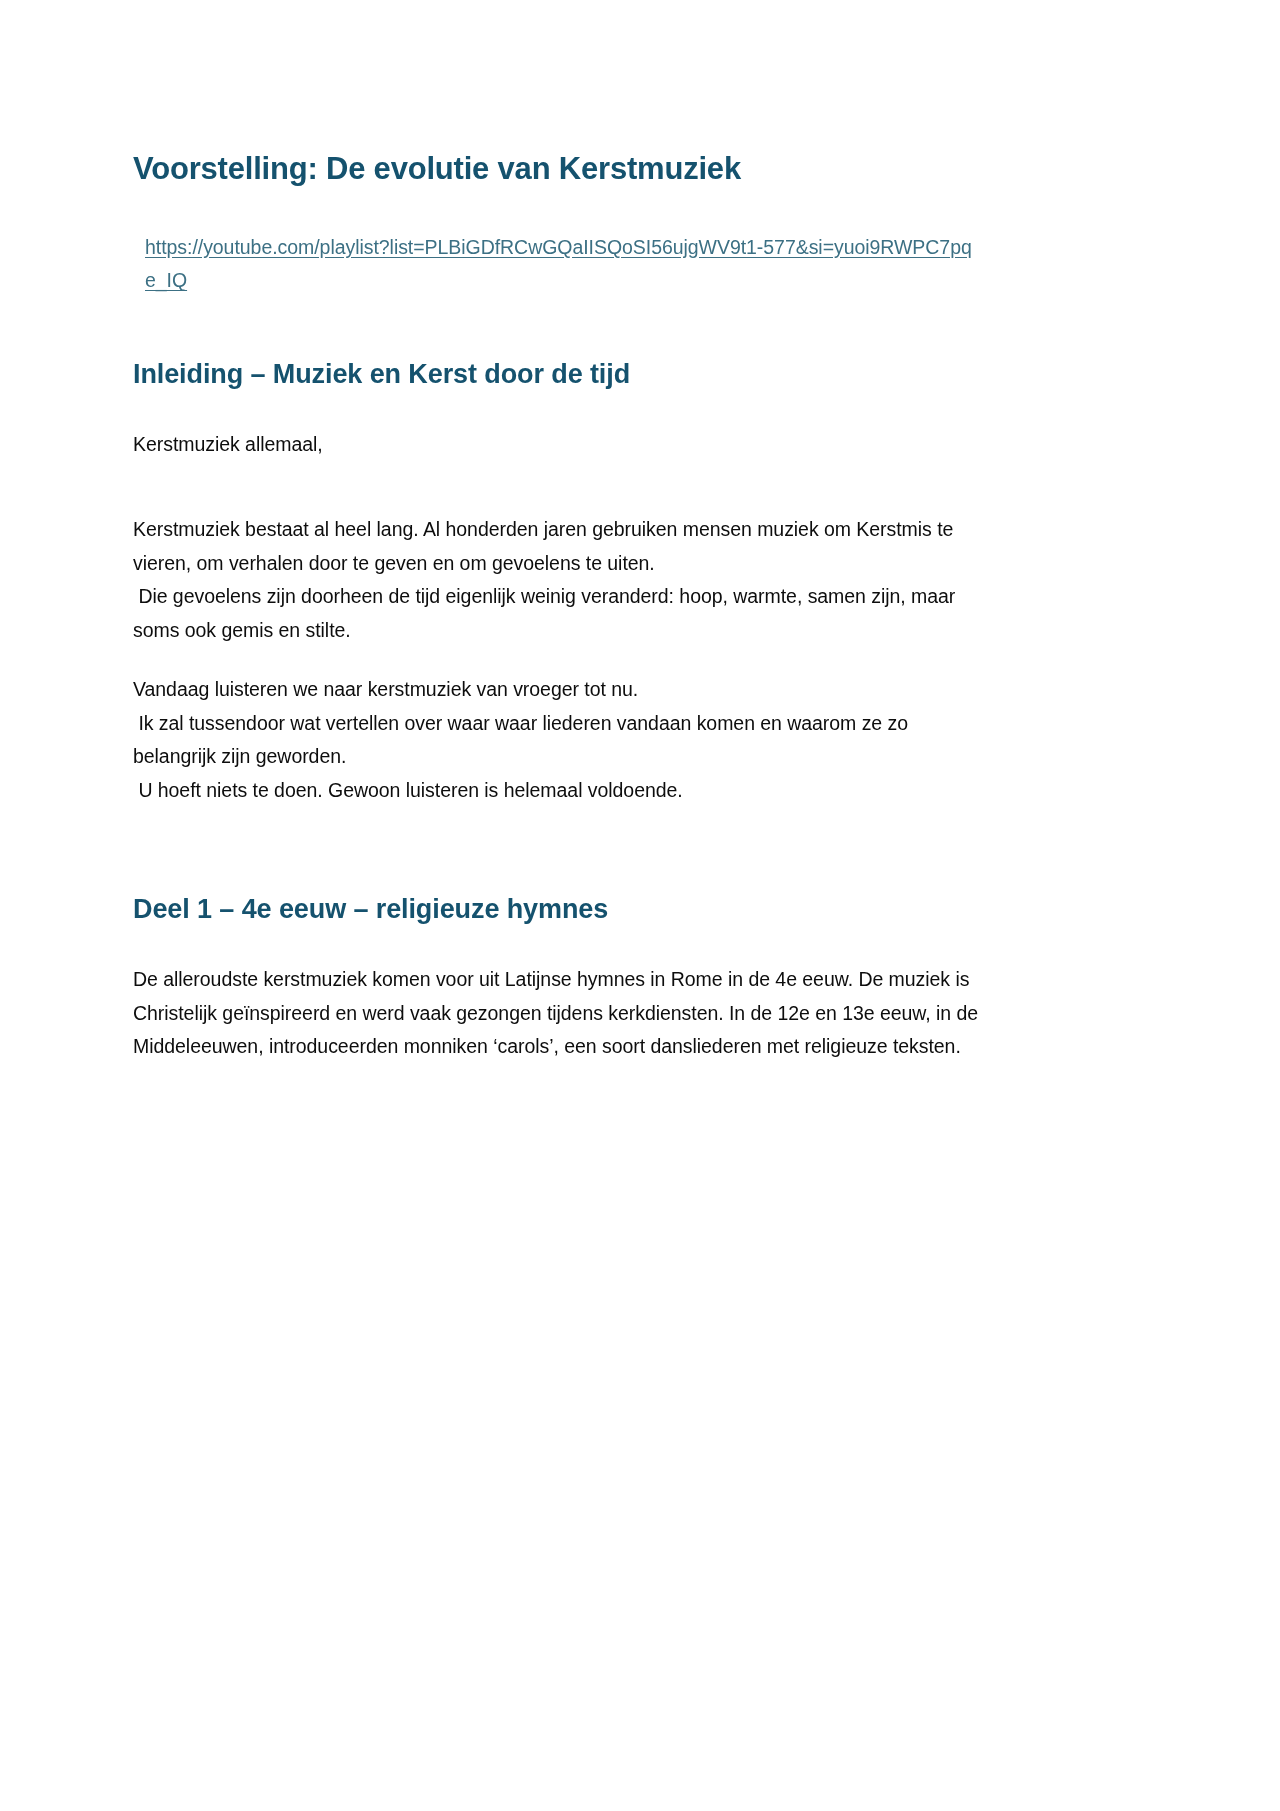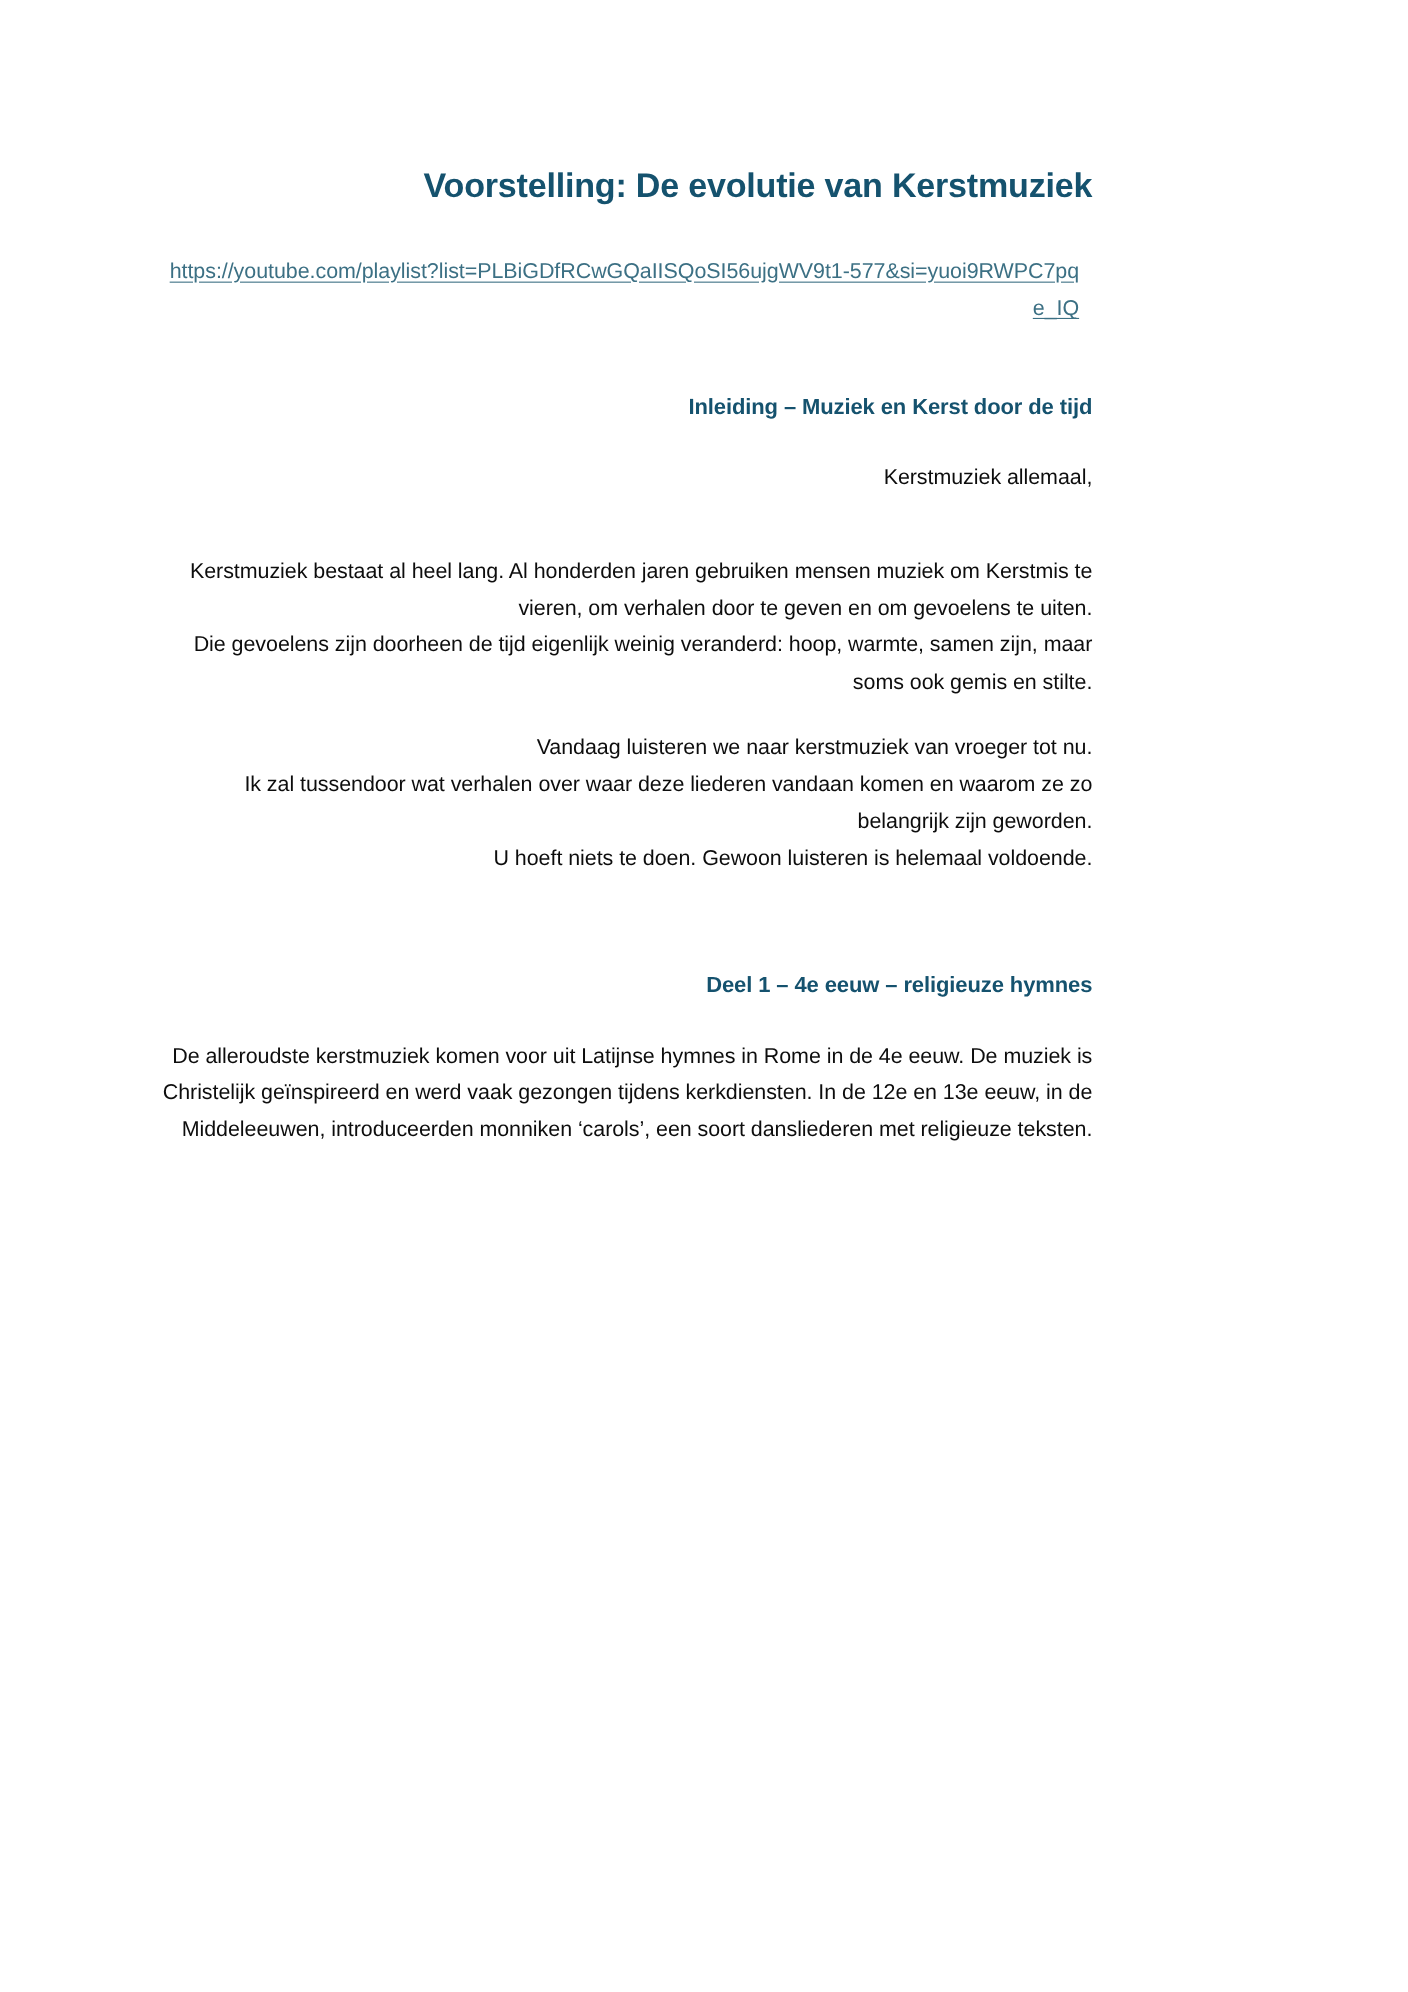--- a/index.html
+++ b/index.html
@@ -13,35 +13,34 @@
     font-family: "Liberation Sans", sans-serif;
     -webkit-font-smoothing: antialiased;
   }
   .page {
     position: relative;
     width: 1280px;
     height: 1811px;
     background: #ffffff;
     box-sizing: border-box;
     padding: 150px 125px 60px 133px;
-    text-align: right;
   }
   .doc-body {
     width: 860px;
   }
   h1.doc-title {
     font-size: 31px;
     font-weight: 700;
     color: #15526e;
     letter-spacing: -0.2px;
     margin: 0 0 42px 0;
     line-height: 1.25;
   }
   h2.section-heading {
-    font-size: 20px;
+    font-size: 27px;
     font-weight: 700;
     color: #15526e;
     letter-spacing: -0.1px;
     margin: 0;
     line-height: 1.4;
   }
   p.body-text {
     font-size: 19.5px;
     font-weight: 400;
     color: #0d0d0d;
@@ -96,21 +95,21 @@
 
 
     <div class="gap-sm"></div>
 
     <p class="body-text lead-space">Kerstmuziek bestaat al heel lang. Al honderden jaren gebruiken mensen muziek om Kerstmis te vieren, om verhalen door te geven en om gevoelens te uiten.
  Die gevoelens zijn doorheen de tijd eigenlijk weinig veranderd: hoop, warmte, samen zijn, maar soms ook gemis en stilte.</p>
 
     <div class="gap-sm"></div>
 
     <p class="body-text lead-space">Vandaag luisteren we naar kerstmuziek van vroeger tot nu.
- Ik zal tussendoor wat verhalen over waar deze liederen vandaan komen en waarom ze zo belangrijk zijn geworden.
+ Ik zal tussendoor wat vertellen over waar waar liederen vandaan komen en waarom ze zo belangrijk zijn geworden.
  U hoeft niets te doen. Gewoon luisteren is helemaal voldoende.</p>
 
     <div class="gap-xl"></div>
 
     <h2 class="section-heading">Deel 1 – 4e eeuw – religieuze hymnes</h2>
 
     <div class="gap-md"></div>
 
     <p class="body-text">De alleroudste kerstmuziek komen voor uit Latijnse hymnes in Rome in de 4e eeuw. De muziek is Christelijk geïnspireerd en werd vaak gezongen tijdens kerkdiensten. In de 12e en 13e eeuw, in de Middeleeuwen, introduceerden monniken ‘carols’, een soort dansliederen met religieuze teksten.</p>
 

